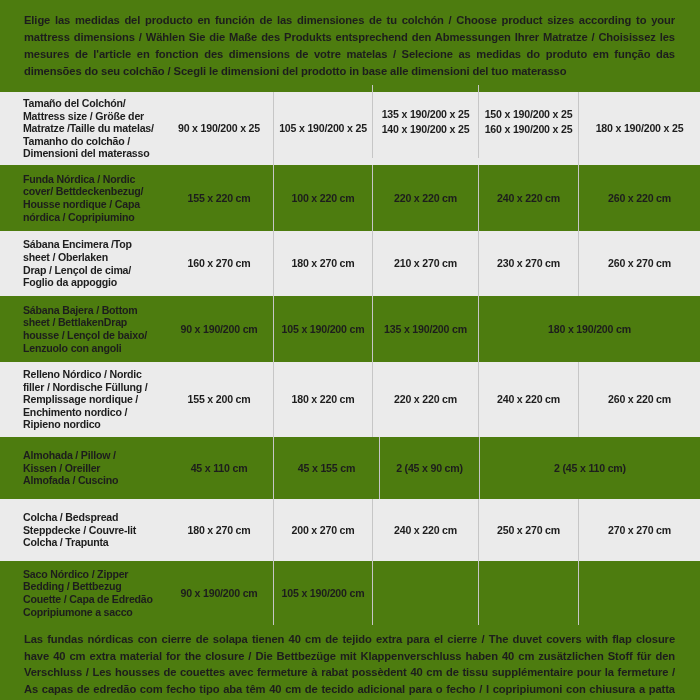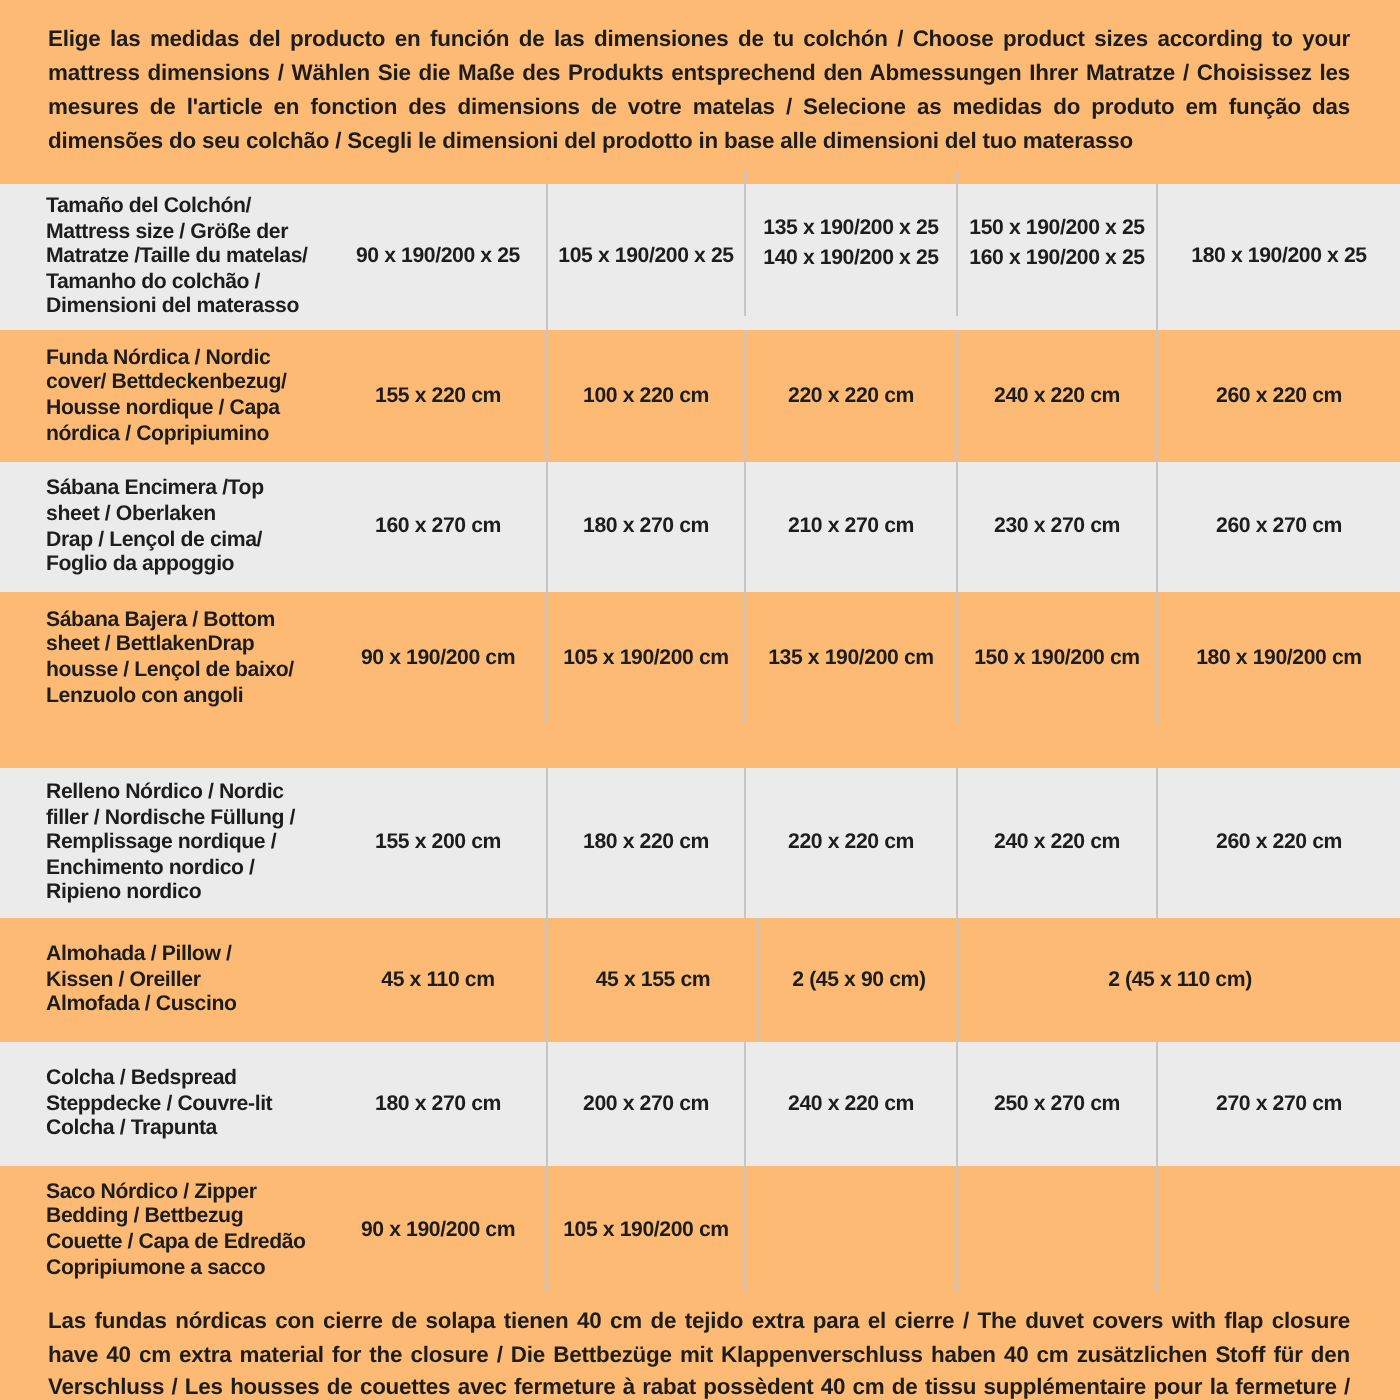--- a/index.html
+++ b/index.html
@@ -5,21 +5,21 @@
   :root{
     --row-alt:#ebebeb;
     --divider:#c6c6c6;
     --ink:#1d1d1d;
   }
   *{margin:0;padding:0;box-sizing:border-box;}
   html,body{background:#fff;}
   .page{
     position:relative;
     width:700px;height:700px;
-    background:#fdba74;
+    background:#4d7c0f;
     color:var(--ink);
     font-family:"Liberation Sans",sans-serif;
     overflow:hidden;
   }
   .intro{
     margin:12px 25px 0 24px;
     font-size:11.2px;
     font-weight:bold;
     line-height:17px;
     letter-spacing:-0.1px;
@@ -152,28 +152,25 @@
 Lenzuolo con angoli</div>
         <div class="tcell c0">
           <div>90 x 190/200 cm</div>
         </div>
         <div class="tcell c1">
           <div>105 x 190/200 cm</div>
         </div>
         <div class="tcell c2">
           <div>135 x 190/200 cm</div>
         </div>
-        <div class="tcell c3">
-          <div>150 x 190/200 cm</div>
-        </div>
         <div class="tcell c4">
           <div>180 x 190/200 cm</div>
         </div>
       </div>
-      <div class="trow alt" style="min-height: 75px; margin-top: 22px;">
+      <div class="trow alt" style="min-height: 75px;">
         <div class="tlabel">Relleno Nórdico / Nordic
 filler / Nordische Füllung /
 Remplissage nordique /
 Enchimento nordico /
 Ripieno nordico</div>
         <div class="tcell c0">
           <div>155 x 200 cm</div>
         </div>
         <div class="tcell c1">
           <div>180 x 220 cm</div>

